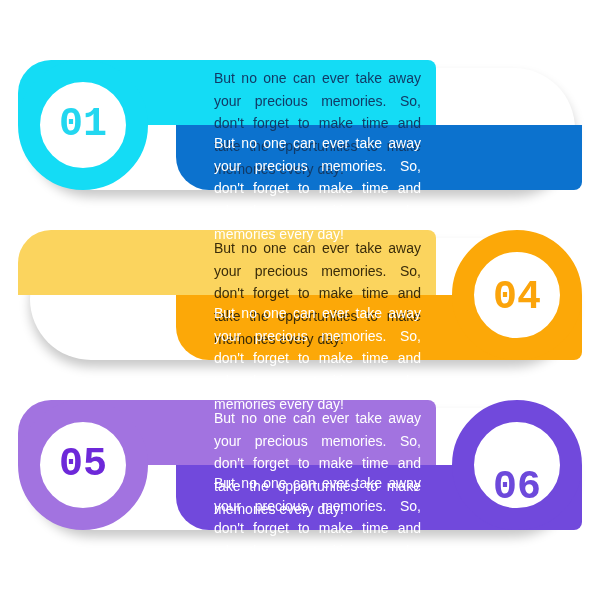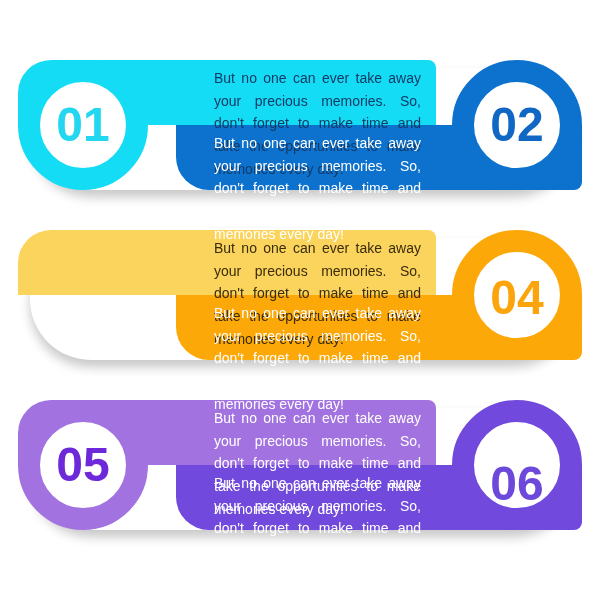--- a/index.html
+++ b/index.html
@@ -76,25 +76,25 @@
     background: #ffffff;
     display: flex;
     align-items: center;
     justify-content: center;
     z-index: 4;
   }
   .circle-left  { left: 18px; }
   .circle-right { left: 452px; }
 
   .circle-num {
-    font-size: 48px;
+    font-size: 40px;
     font-weight: bold;
     letter-spacing: 0px;
     line-height: 1;
-    font-family: Liberation Sans, sans-serif;
+    font-family: Liberation Mono, monospace;
   }
 
   
   .txt {
     position: absolute;
     left: 214px;
     width: 207px;
     font-size: 14px;
     line-height: 1.62;
     text-align: justify;
@@ -115,23 +115,20 @@
 
   <div class="row" id="row-1">
     <div class="row-shadow"></div>
     <div class="bar bar-light" style="background: rgb(20, 220, 245);"></div>
     <div class="bar bar-dark" style="background: rgb(12, 114, 206);"></div>
     <div class="txt txt-top" style="color: rgb(18, 58, 102);">But no one can ever take away your precious memories. So, don't forget to make time and take the opportunities to make memories every day!</div>
     <div class="txt txt-bottom" style="color: rgb(255, 255, 255);">But no one can ever take away your precious memories. So, don't forget to make time and take the opportunities to make memories every day!</div>
     <div class="circle circle-left" style="border-color: rgb(20, 220, 245);">
       <span class="circle-num" style="color: rgb(35, 215, 240);">01</span>
     </div>
-    <div class="circle circle-right" style="border-color: rgb(12, 114, 206);">
-      <span class="circle-num" style="color: rgb(17, 104, 196);">02</span>
-    </div>
   </div>
 
   <div class="row" id="row-2">
     <div class="row-shadow"></div>
     <div class="bar bar-light" style="background: rgb(251, 212, 94);"></div>
     <div class="bar bar-dark" style="background: rgb(252, 168, 8);"></div>
     <div class="txt txt-top" style="color: rgb(58, 44, 10);">But no one can ever take away your precious memories. So, don't forget to make time and take the opportunities to make memories every day!</div>
     <div class="txt txt-bottom" style="color: rgb(255, 255, 255);">But no one can ever take away your precious memories. So, don't forget to make time and take the opportunities to make memories every day!</div>
     <div class="circle circle-right" style="border-color: rgb(252, 168, 8);">
       <span class="circle-num" style="color: rgb(251, 164, 11); margin-top: 6px;">04</span>

